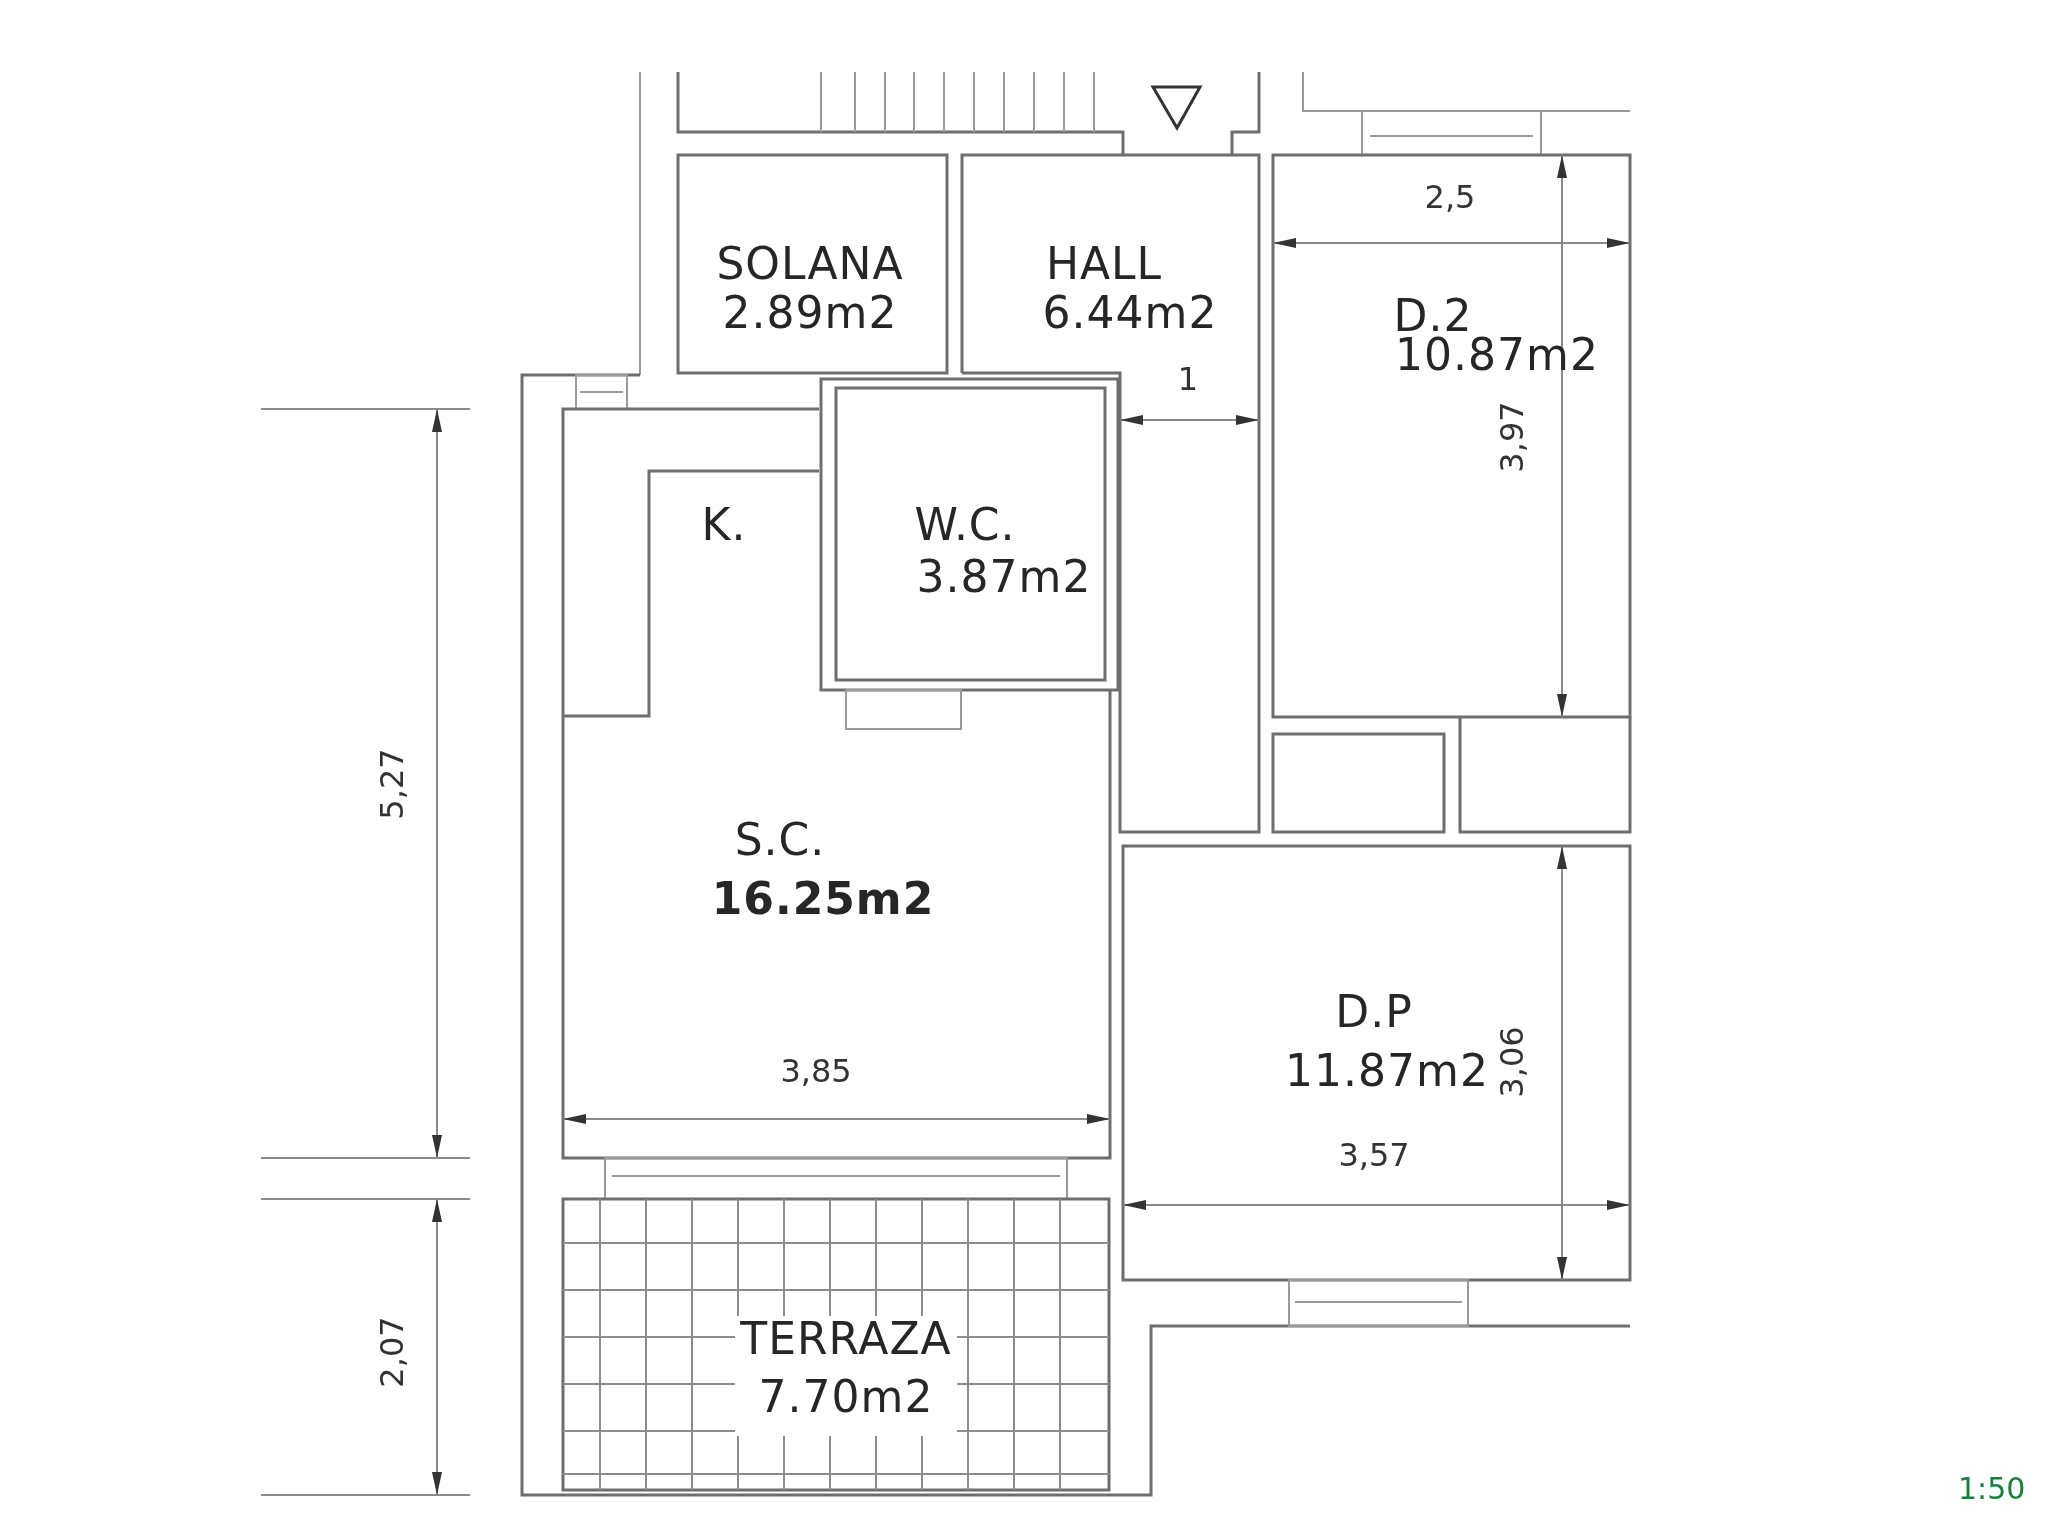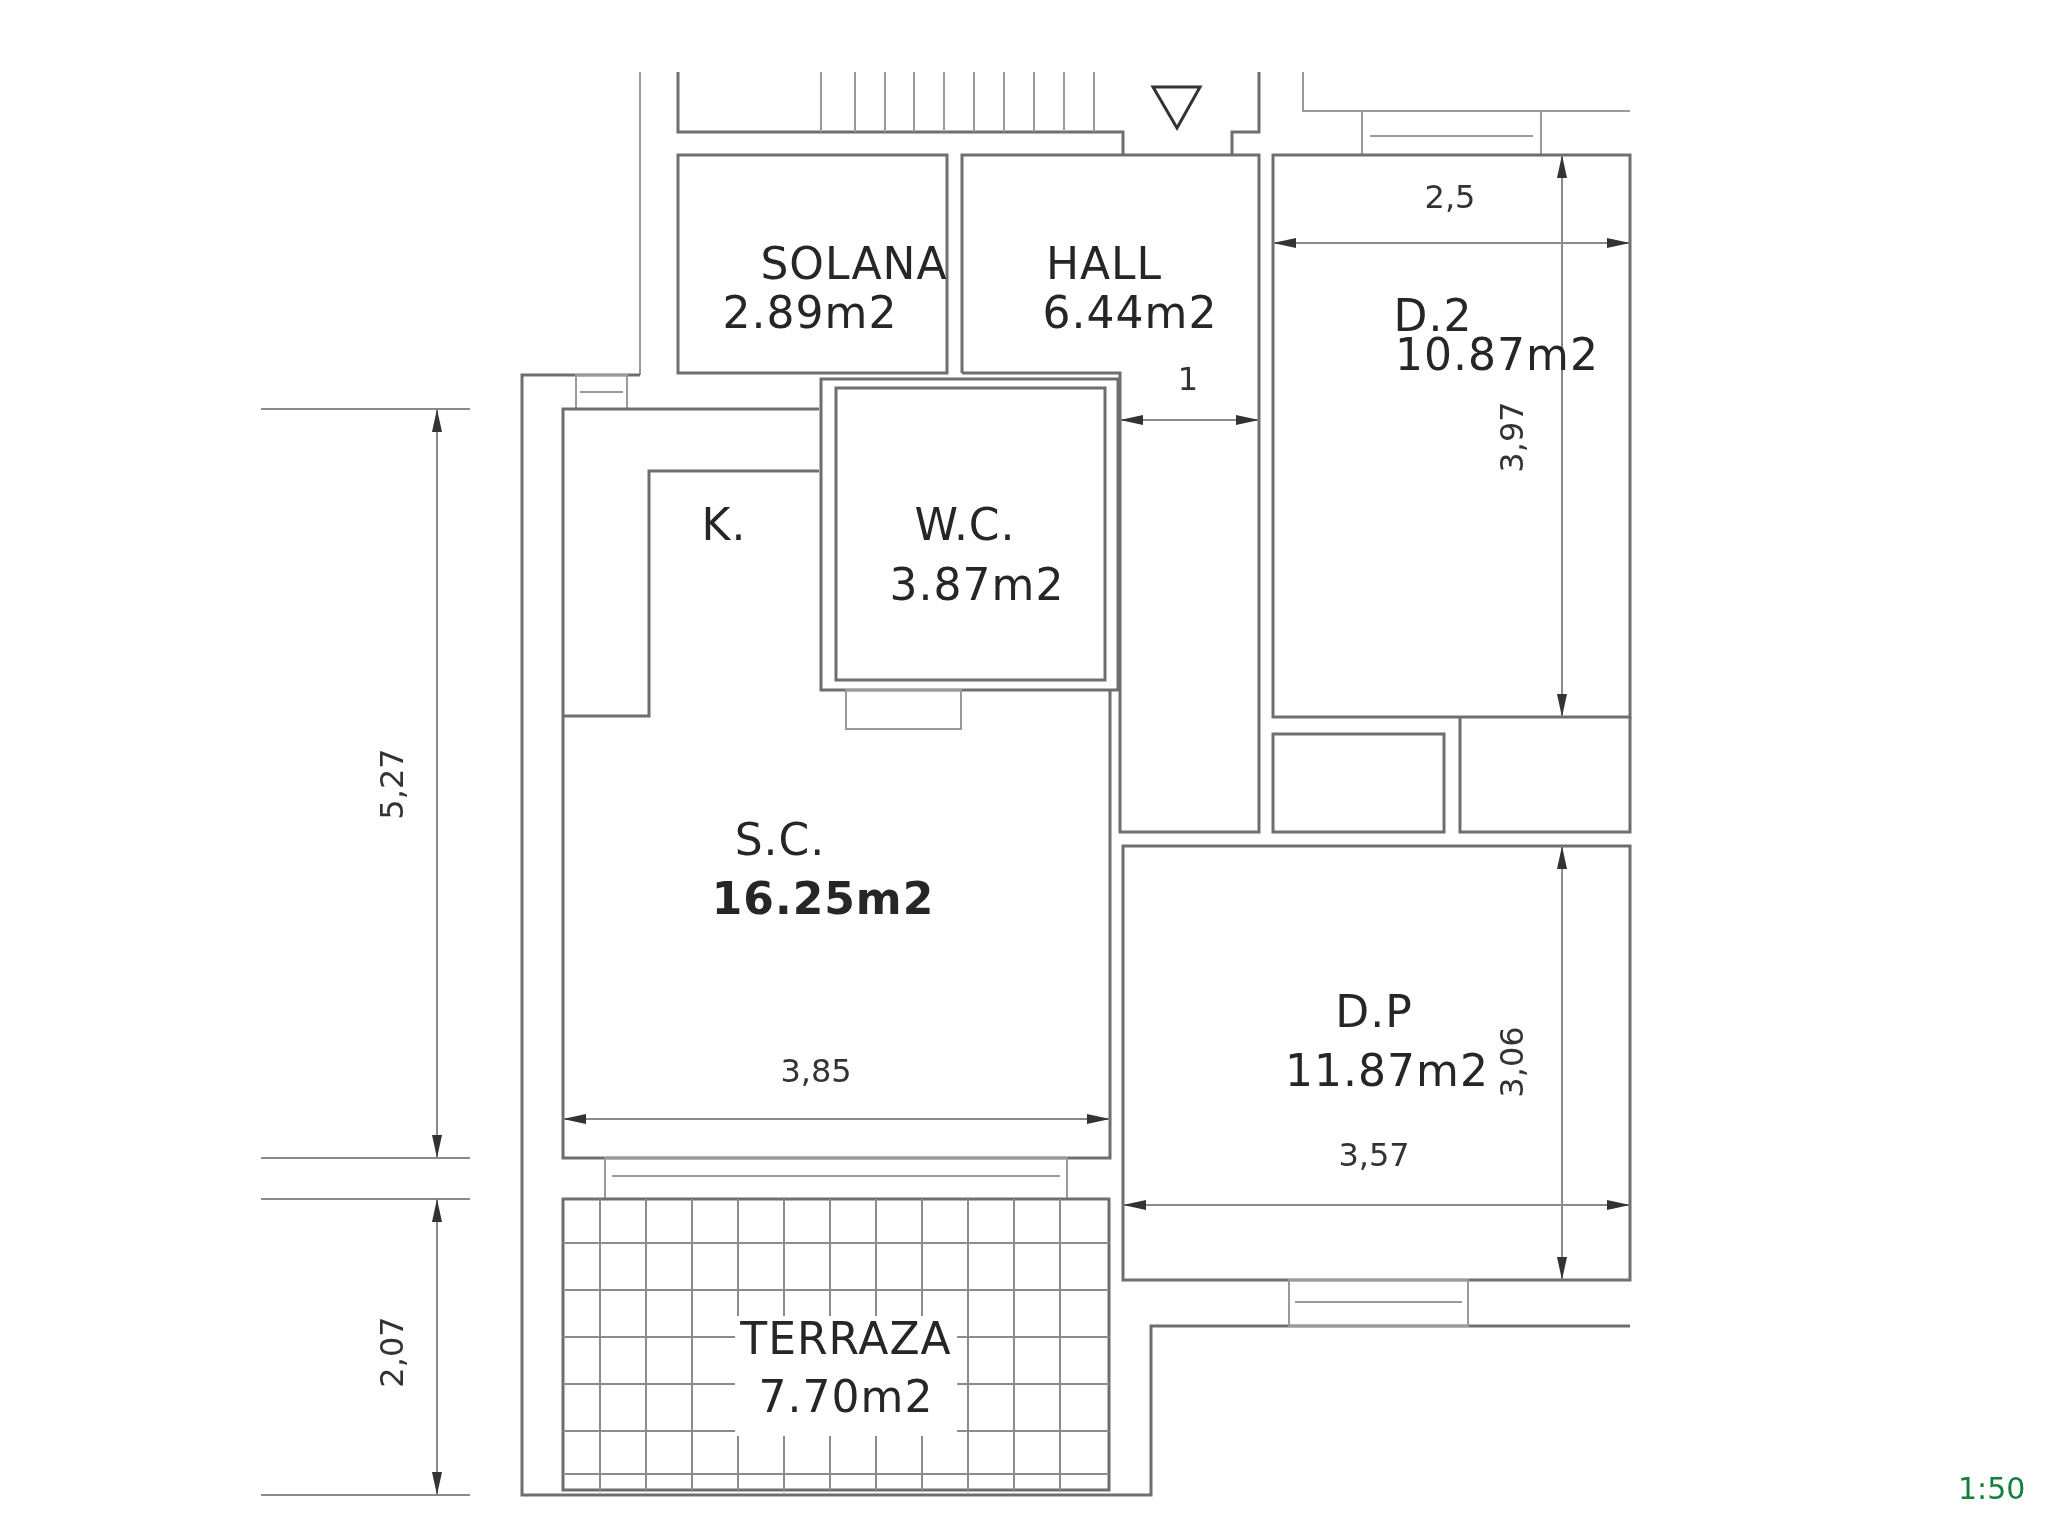--- a/index.html
+++ b/index.html
@@ -127,33 +127,33 @@
       <polygon points="563,1119 586,1114 586,1124"></polygon>
       <polygon points="1110,1119 1087,1114 1087,1124"></polygon>
       <polygon points="1123,1205 1146,1200 1146,1210"></polygon>
       <polygon points="1630,1205 1607,1200 1607,1210"></polygon>
       <polygon points="1562,846 1557,869 1567,869"></polygon>
       <polygon points="1562,1280 1557,1257 1567,1257"></polygon>
     </g>
   </g>
 </svg>
 
-<div class="lbl" style="left:810px;top:264px;margin-left:44px;">SOLANA</div>
+<div class="lbl" style="left:810px;top:264px;">SOLANA</div>
 <div class="lbl" style="left:810px;top:313px;">2.89m2</div>
 
 <div class="lbl" style="left:1104px;top:264px;">HALL</div>
 <div class="lbl" style="left:1130px;top:313px;">6.44m2</div>
 
 <div class="lbl" style="left:1433px;top:300px;margin-top:16px;">D.2</div>
 <div class="lbl" style="left:1497px;top:355px;">10.87m2</div>
 
 <div class="lbl" style="left:724px;top:525px;">K.</div>
 
 <div class="lbl" style="left:959px;top:525px;margin-left:6px;">W.C.</div>
-<div class="lbl" style="left:977px;top:577px;margin-top:8px;">3.87m2</div>
+<div class="lbl" style="left:1004px;top:577px;">3.87m2</div>
 
 <div class="lbl" style="left:780px;top:840px;">S.C.</div>
 <div class="lbl" style="left:823px;top:899px;font-weight:bold;">16.25m2</div>
 
 <div class="lbl" style="left:1374px;top:1012px;">D.P</div>
 <div class="lbl" style="left:1387px;top:1071px;">11.87m2</div>
 
 <div class="lbl" style="left:846px;top:1339px;">TERRAZA</div>
 <div class="lbl" style="left:846px;top:1397px;">7.70m2</div>
 

